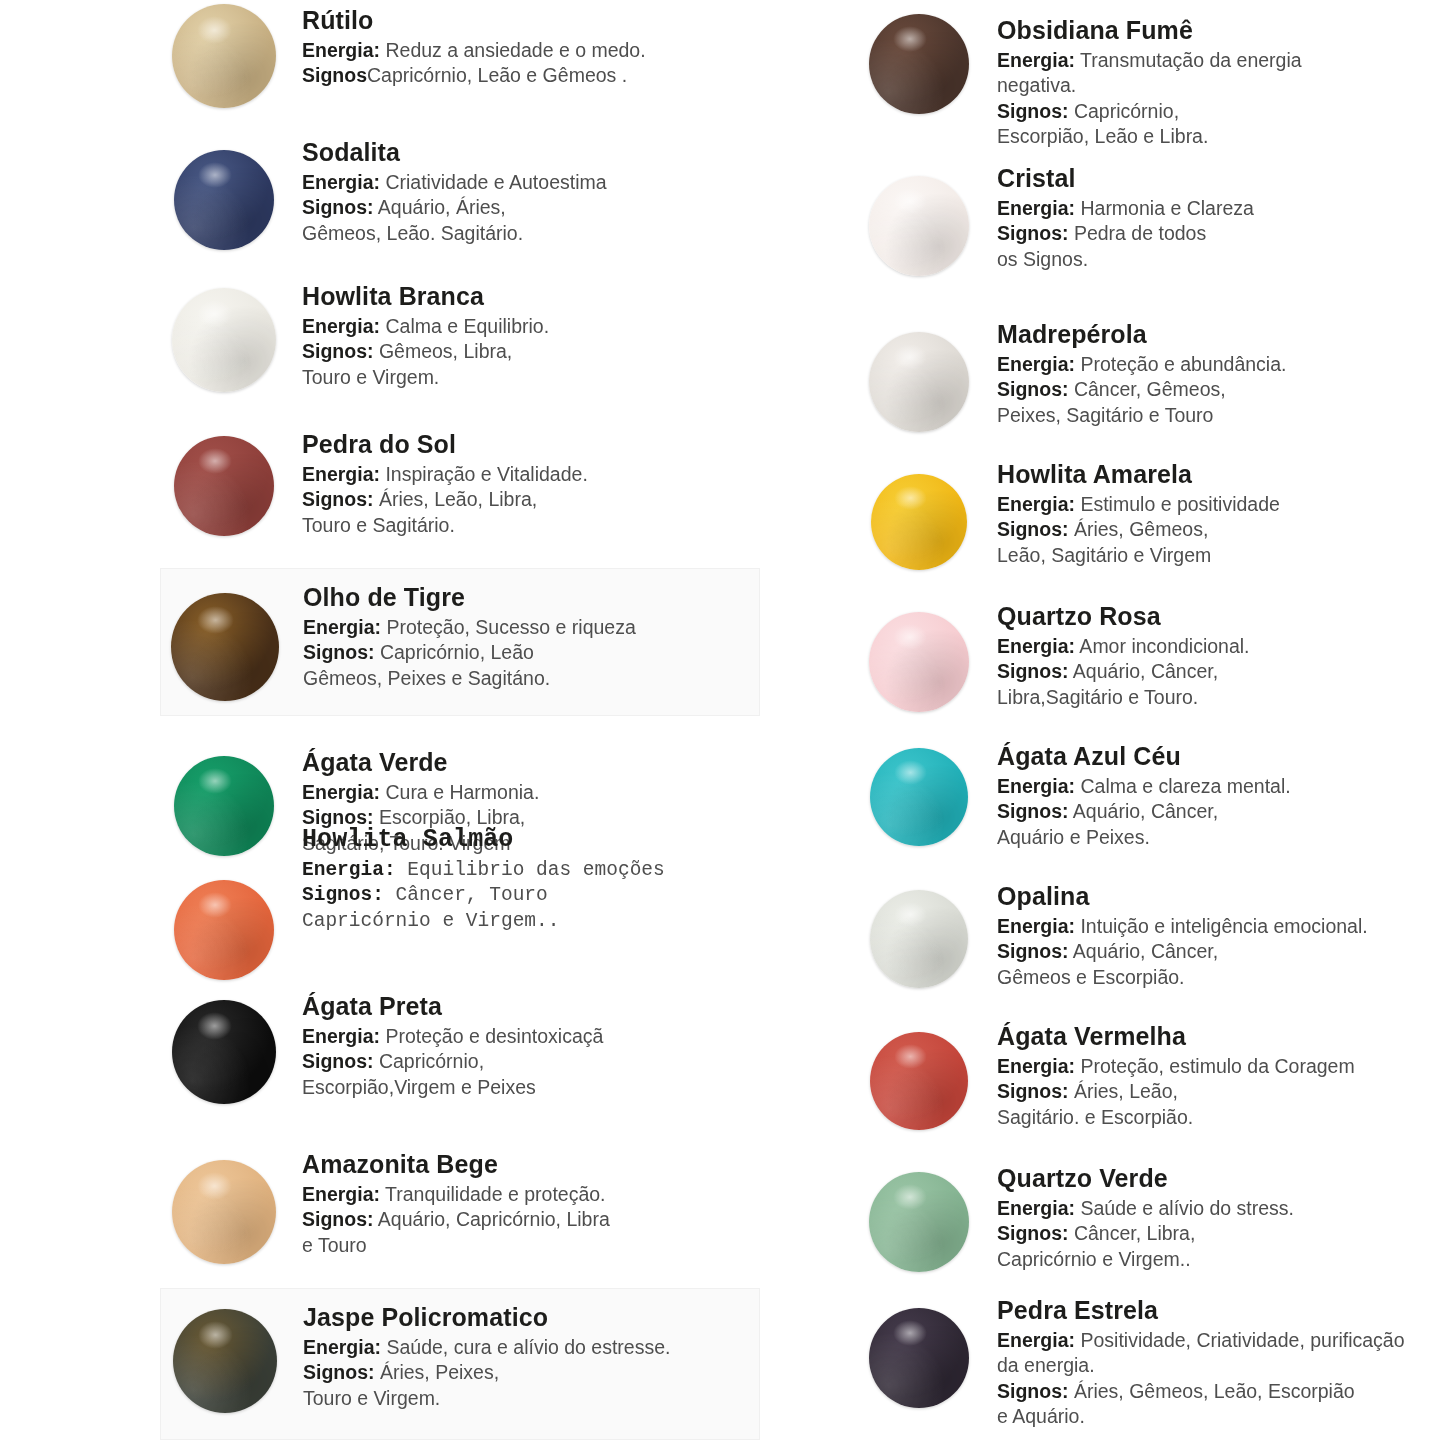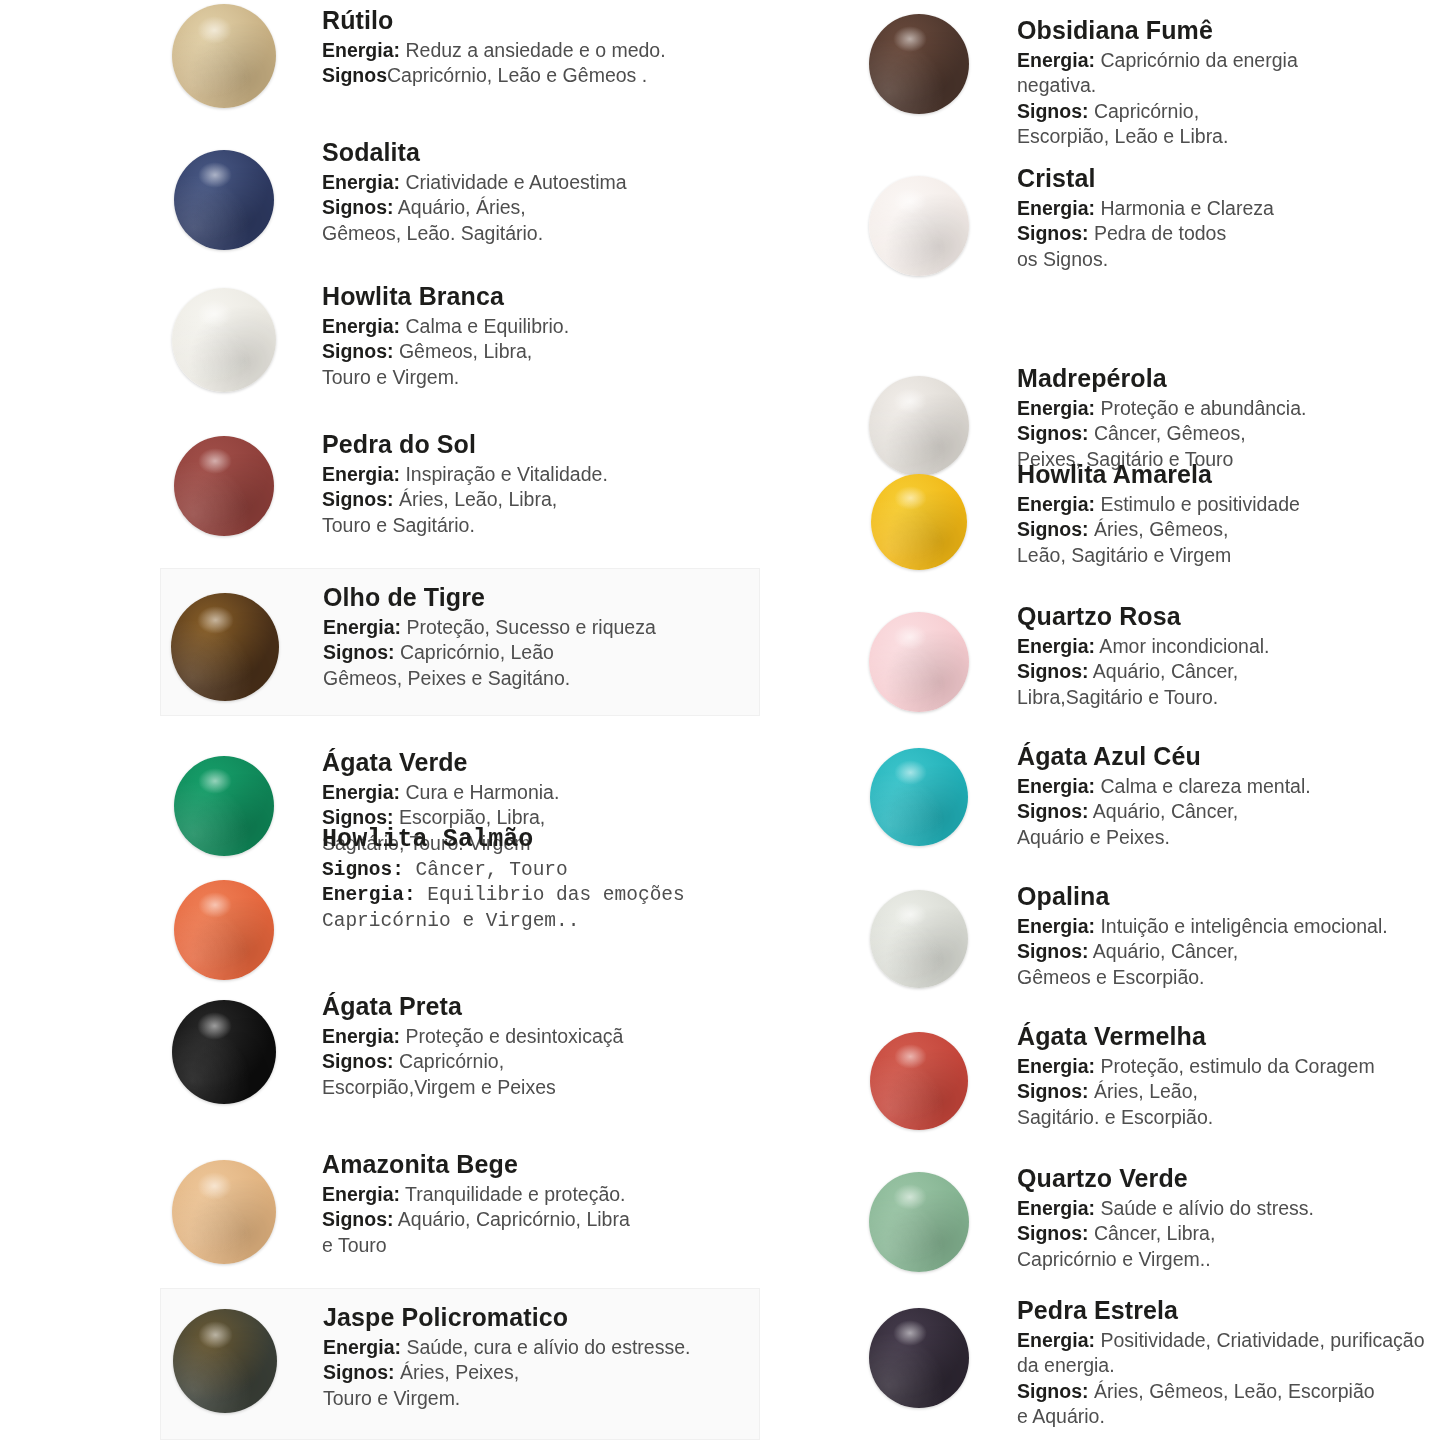--- a/index.html
+++ b/index.html
@@ -25,21 +25,20 @@
   }
   .col-left{left:160px;}
   .col-right{left:855px;}
 
   .entry{
     position:absolute;
     left:0;
     display:flex;
     align-items:flex-start;
     box-sizing:border-box;
-    gap:20px;
   }
   .entry.boxed{
     background:#fafafa;
     border:1px solid #f0f0f0;
   }
 
   .stone-wrap{
     flex:0 0 auto;
     display:flex;
     align-items:center;
@@ -178,22 +177,22 @@
         </div>
       </div>
       <div class="entry" style="top: 824px; width: 600px; font-family: Liberation Mono, monospace;">
         <div class="stone-wrap" style="width: 128px; padding-top: 56px;">
           <div class="stone" style="width: 100px; height: 100px; background: radial-gradient(circle at 36% 30%, rgb(239, 128, 87) 0%, rgb(228, 101, 60) 62%, rgb(228, 101, 60) 100%);">
             <div class="vein" style="background: radial-gradient(at 70% 70%, rgba(0, 0, 0, 0.16) 0%, rgba(0, 0, 0, 0) 55%), radial-gradient(at 20% 78%, rgba(255, 255, 255, 0.18) 0%, rgba(255, 255, 255, 0) 50%);"></div>
           </div>
         </div>
         <div class="txt clip">
           <div class="name">Howlita Salmão</div>
+          <div class="line"><b>Energia:</b><span> Equilibrio das emoções</span></div>
           <div class="line"><b>Signos:</b><span> Câncer, Touro</span></div>
-          <div class="line"><b>Energia:</b><span> Equilibrio das emoções</span></div>
           <div class="line">Capricórnio e Virgem..</div>
         </div>
       </div>
       <div class="entry" style="top: 990px; width: 600px;">
         <div class="stone-wrap" style="width: 128px; padding-top: 10px;">
           <div class="stone" style="width: 104px; height: 104px; background: radial-gradient(circle at 36% 30%, rgb(42, 42, 42) 0%, rgb(13, 13, 13) 62%, rgb(13, 13, 13) 100%);">
             <div class="vein" style="background: radial-gradient(at 70% 70%, rgba(0, 0, 0, 0.16) 0%, rgba(0, 0, 0, 0) 55%), radial-gradient(at 20% 78%, rgba(255, 255, 255, 0.18) 0%, rgba(255, 255, 255, 0) 50%);"></div>
           </div>
         </div>
         <div class="txt clip">
@@ -232,40 +231,40 @@
     </div>
   <div class="col col-right" id="col-right">
       <div class="entry" style="top: 14px; width: 590px;">
         <div class="stone-wrap" style="width: 128px; padding-top: 0px;">
           <div class="stone" style="width: 100px; height: 100px; background: radial-gradient(circle at 36% 30%, rgb(107, 75, 61) 0%, rgb(75, 53, 44) 62%, rgb(75, 53, 44) 100%);">
             <div class="vein" style="background: radial-gradient(at 70% 70%, rgba(0, 0, 0, 0.16) 0%, rgba(0, 0, 0, 0) 55%), radial-gradient(at 20% 78%, rgba(255, 255, 255, 0.18) 0%, rgba(255, 255, 255, 0) 50%);"></div>
           </div>
         </div>
         <div class="txt clip">
           <div class="name">Obsidiana Fumê</div>
-          <div class="line"><b>Energia:</b><span> Capricórnio da energia</span></div>
+          <div class="line"><b>Energia:</b><span> Transmutação da energia</span></div>
           <div class="line">negativa.</div>
           <div class="line"><b>Signos:</b><span> Capricórnio,</span></div>
           <div class="line">Escorpião, Leão e Libra.</div>
         </div>
       </div>
       <div class="entry" style="top: 162px; width: 590px;">
         <div class="stone-wrap" style="width: 128px; padding-top: 14px;">
           <div class="stone" style="width: 100px; height: 100px; background: radial-gradient(circle at 36% 30%, rgb(251, 247, 245) 0%, rgb(243, 236, 232) 62%, rgb(243, 236, 232) 100%);">
             <div class="vein" style="background: radial-gradient(at 70% 70%, rgba(0, 0, 0, 0.16) 0%, rgba(0, 0, 0, 0) 55%), radial-gradient(at 20% 78%, rgba(255, 255, 255, 0.18) 0%, rgba(255, 255, 255, 0) 50%);"></div>
           </div>
         </div>
         <div class="txt clip">
           <div class="name">Cristal</div>
           <div class="line"><b>Energia:</b><span> Harmonia e Clareza</span></div>
           <div class="line"><b>Signos:</b><span> Pedra de todos</span></div>
           <div class="line">os Signos.</div>
         </div>
       </div>
-      <div class="entry" style="top: 318px; width: 590px; margin-top: 44px;">
+      <div class="entry" style="top: 318px; width: 590px;">
         <div class="stone-wrap" style="width: 128px; padding-top: 14px;">
           <div class="stone" style="width: 100px; height: 100px; background: radial-gradient(circle at 36% 30%, rgb(242, 238, 234) 0%, rgb(222, 218, 212) 62%, rgb(222, 218, 212) 100%);">
             <div class="vein" style="background: radial-gradient(at 70% 70%, rgba(0, 0, 0, 0.16) 0%, rgba(0, 0, 0, 0) 55%), radial-gradient(at 20% 78%, rgba(255, 255, 255, 0.18) 0%, rgba(255, 255, 255, 0) 50%);"></div>
           </div>
         </div>
         <div class="txt clip">
           <div class="name">Madrepérola</div>
           <div class="line"><b>Energia:</b><span> Proteção e abundância.</span></div>
           <div class="line"><b>Signos:</b><span> Câncer, Gêmeos,</span></div>
           <div class="line">Peixes, Sagitário e Touro</div>

